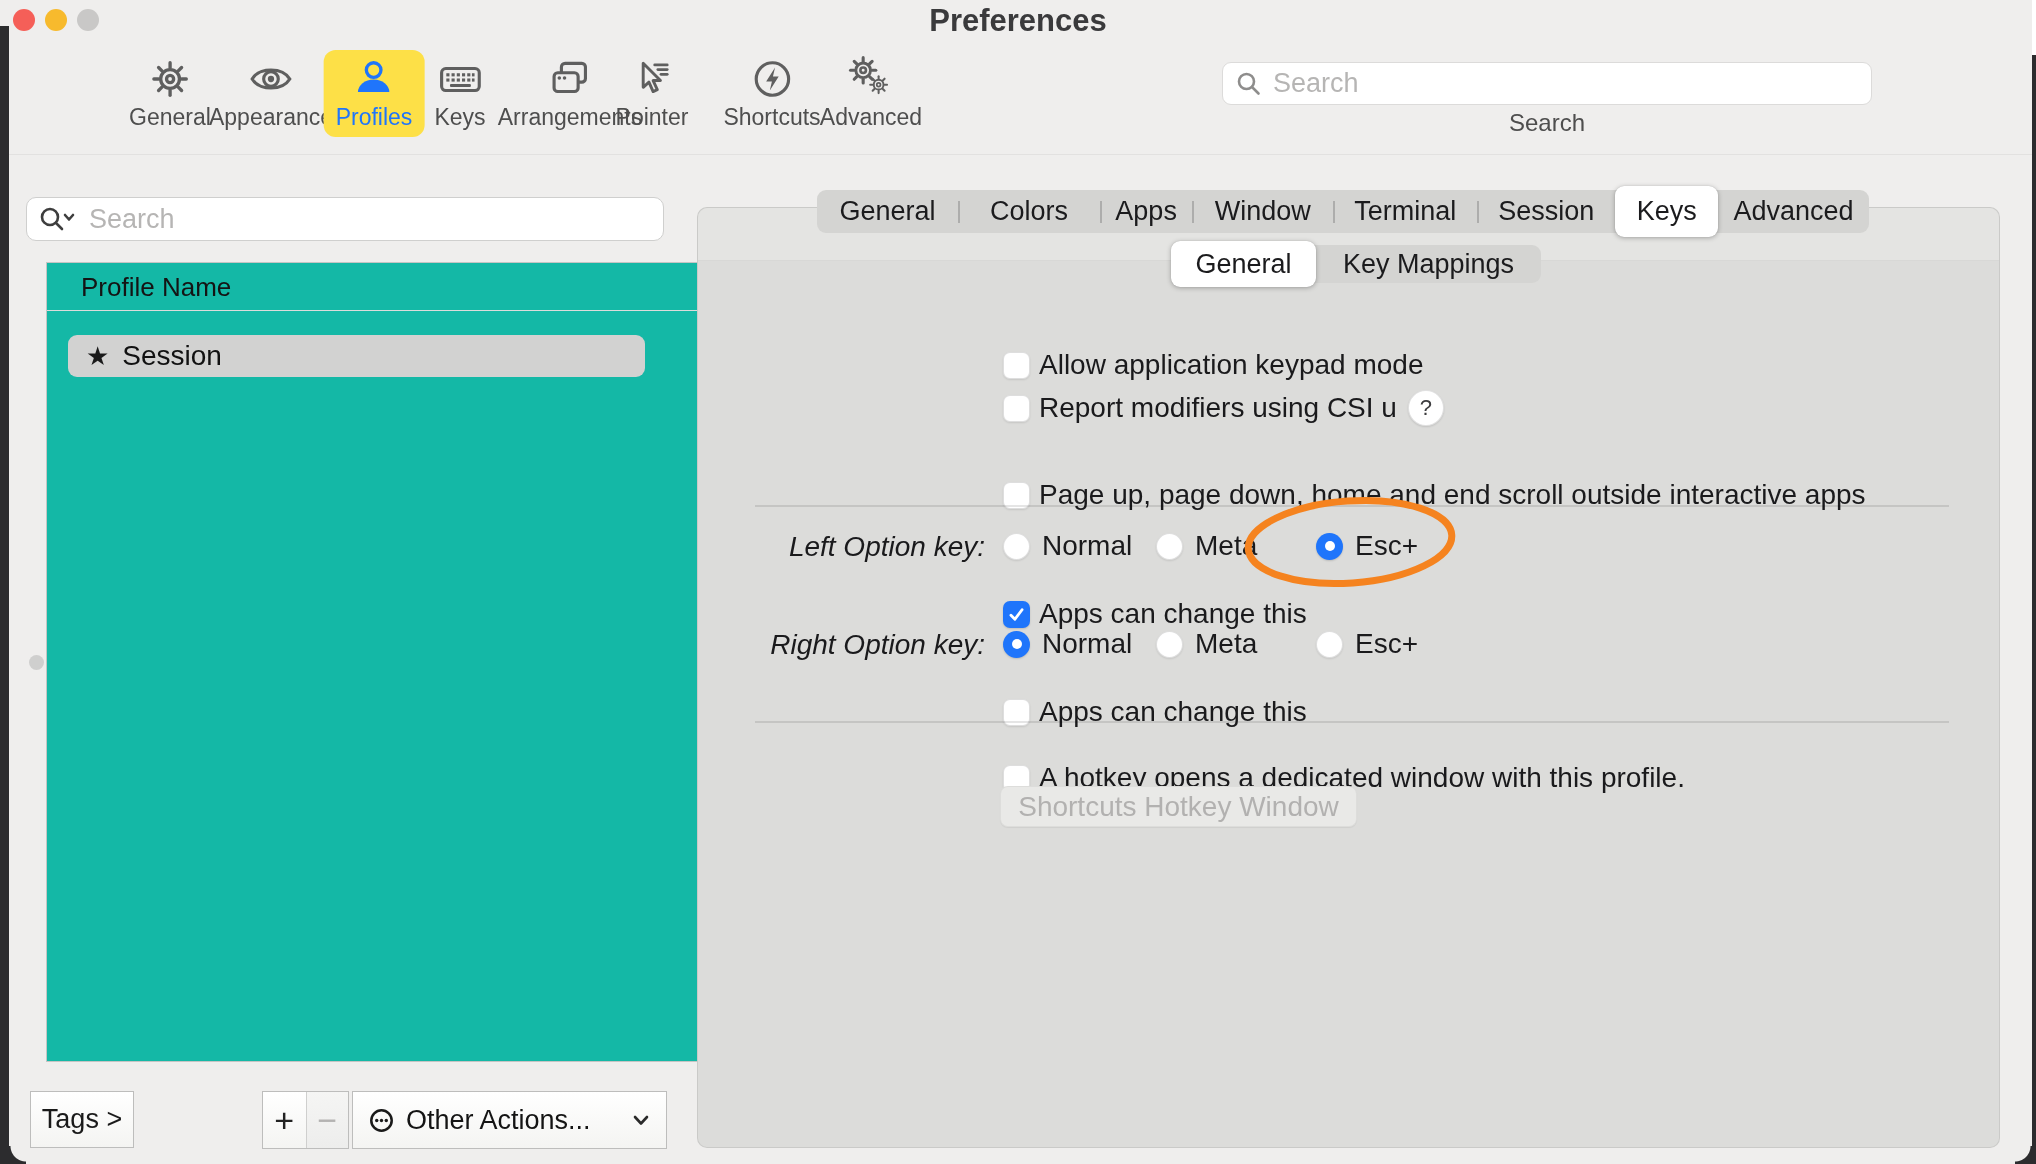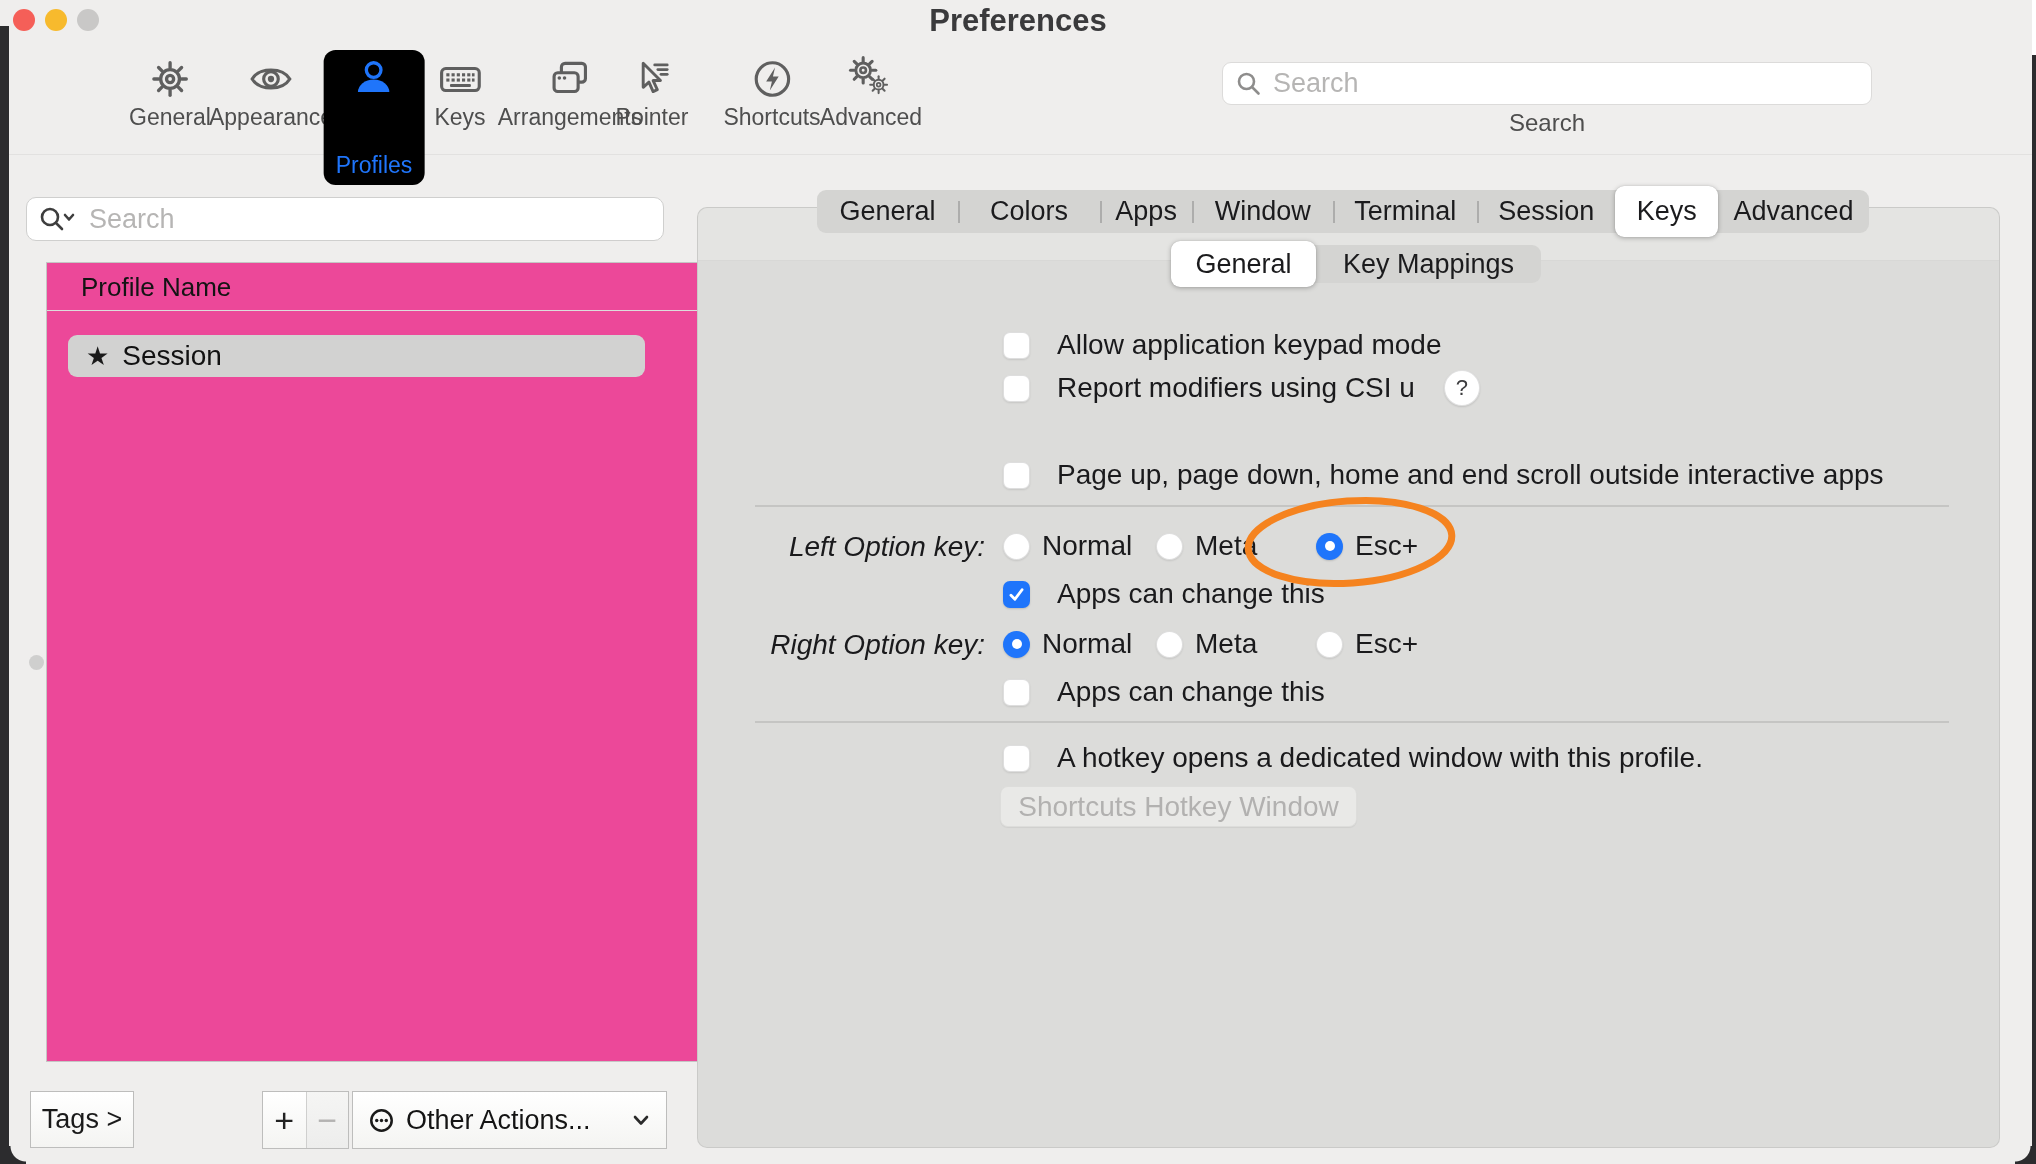--- a/index.html
+++ b/index.html
@@ -22,40 +22,40 @@
   .tl.yellow { left:45px; background:#f7ba2d; }
   .tl.gray   { left:77px; background:#c9c8c7; }
   .win-title { position:absolute; left:1018px; top:3px; transform:translateX(-50%);
                font-size:31px; font-weight:700; color:#3a3a3c; white-space:nowrap; }
 
   
   .tb-item { position:absolute; top:50px; transform:translateX(-50%);
              display:flex; flex-direction:column; align-items:center;
              padding:6px 12px 6px; border-radius:12px; cursor:default; }
   .tb-item .tb-label { margin-top:2px; font-size:23px; color:#4e4e4e; white-space:nowrap; }
-  .tb-item.selected { background:#000000;gap:48px; }
+  .tb-item.selected { background:#fde047; }
   .tb-item.selected .tb-label { color:var(--accent); }
   .tb-icon { width:46px; height:46px; display:block; }
 
   .tb-search { position:absolute; left:1222px; top:62px; width:650px; height:43px;
                background:#fff; border:1.5px solid #dcdbda; border-radius:9px;
                display:flex; align-items:center; padding:0 12px; }
   .tb-search input, .sb-search input {
                flex:1; border:none; outline:none; background:transparent;
                font-size:27px; color:#222; font-family:inherit; min-width:0; }
   .tb-search input::placeholder, .sb-search input::placeholder { color:#b6b5b4; }
   .tb-search-label { position:absolute; left:1222px; top:109px; width:650px;
                text-align:center; font-size:24px; color:#4e4e4e; }
 
   
   .sb-search { position:absolute; left:26px; top:197px; width:638px; height:44px;
                background:#fff; border:1.5px solid #cfcfce; border-radius:10px;
                display:flex; align-items:center; padding:0 10px; }
   .listbox { position:absolute; left:46px; top:262px; width:676px; height:800px;
-             background:#ec4899; border:1px solid #c5c5c4; }
+             background:#14b8a6; border:1px solid #c5c5c4; }
   .list-header { height:48px; line-height:48px; padding-left:34px; font-size:26px;
                  color:#141414; border-bottom:1px solid #dcdcdb; }
   .profile-row { position:absolute; left:21px; top:72px; width:577px; height:42px;
                  border-radius:9px; background:#d2d2d1; display:flex; align-items:center;
                  padding-left:18px; }
   .profile-star { font-size:26px; color:#1a1a1a; margin-right:13px; }
   .profile-name { font-size:28px; color:#111; }
   .pane-dot { position:absolute; left:29px; top:655px; width:15px; height:15px;
               border-radius:50%; background:#cfcfce; }
 
@@ -84,21 +84,21 @@
   .seg { position:relative; display:flex; align-items:center; justify-content:center;
          font-size:27px; color:#1b1b1d; white-space:nowrap; }
   .seg:not(:first-child):not(.selected)::before { content:""; position:absolute; left:0; top:50%;
          transform:translateY(-50%); width:1.5px; height:22px; background:rgba(0,0,0,0.18); }
   .seg.selected::before { display:none; }
   .seg.selected + .seg::before { display:none; }
   .seg.selected { background:#ffffff; border-radius:9px; margin:-4px 0;
          box-shadow:0 1px 5px rgba(0,0,0,0.28), 0 0 1px rgba(0,0,0,0.18); z-index:2; }
 
   
-  .crow { position:absolute; display:flex; align-items:center; gap:27px; height:30px; }
+  .crow { position:absolute; display:flex; align-items:center; gap:9px; height:30px;margin-top:20px; }
   .clabel { font-size:28px; color:#1a1a1c; white-space:nowrap; }
   .checkbox { flex:0 0 auto; width:27px; height:27px; border-radius:7px; background:#ffffff;
               box-shadow:inset 0 0 0 1px rgba(0,0,0,0.13), 0 1px 2px rgba(0,0,0,0.10);
               display:flex; align-items:center; justify-content:center; }
   .checkbox.checked { background:var(--accent); box-shadow:0 1px 2px rgba(0,0,0,0.15); }
   .radio { flex:0 0 auto; width:27px; height:27px; border-radius:50%; background:#ffffff;
            box-shadow:inset 0 0 0 1px rgba(0,0,0,0.13), 0 1px 2px rgba(0,0,0,0.10); position:relative; }
   .radio.selected { background:var(--accent); box-shadow:0 1px 2px rgba(0,0,0,0.15); }
   .radio.selected::after { content:""; position:absolute; left:50%; top:50%; width:10px; height:10px;
            margin:-5px 0 0 -5px; border-radius:50%; background:#fff; }

